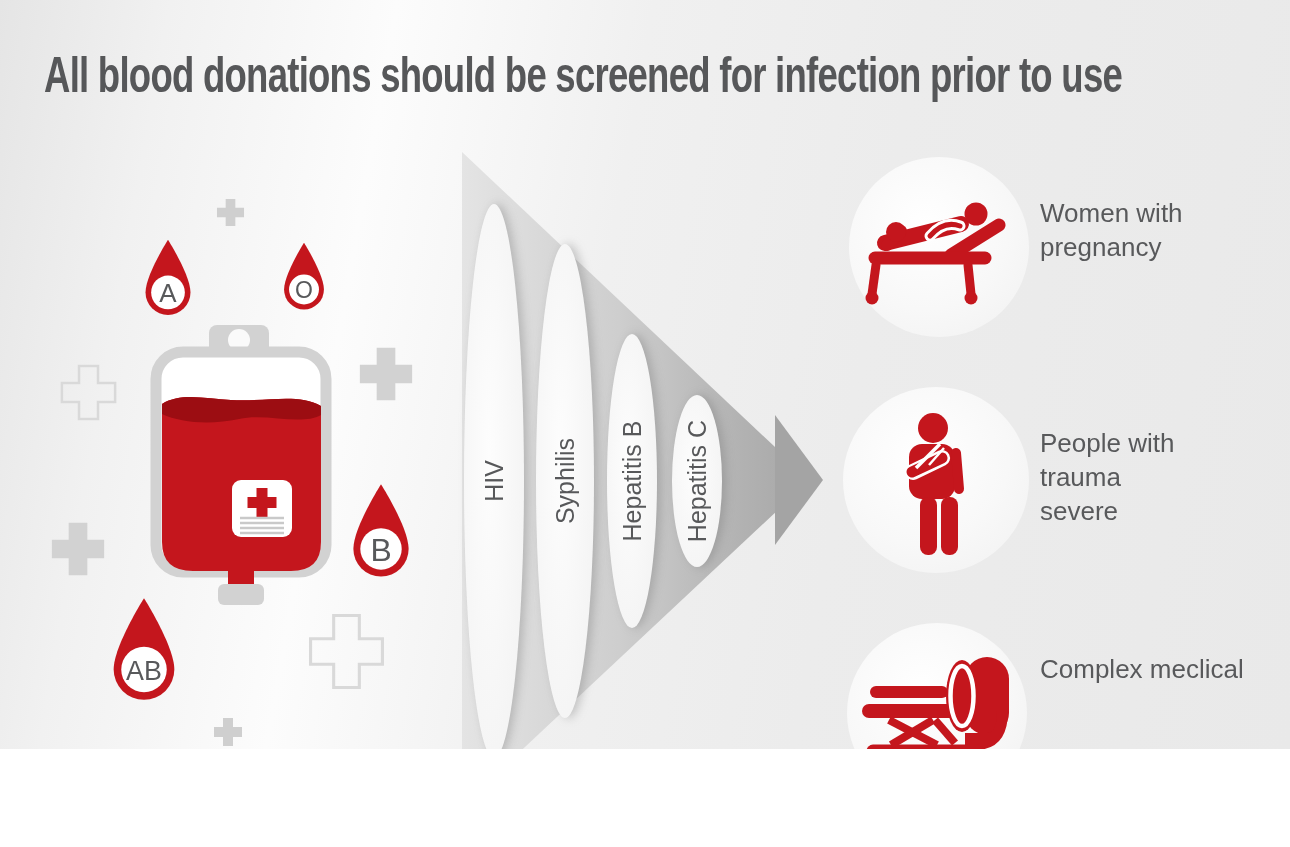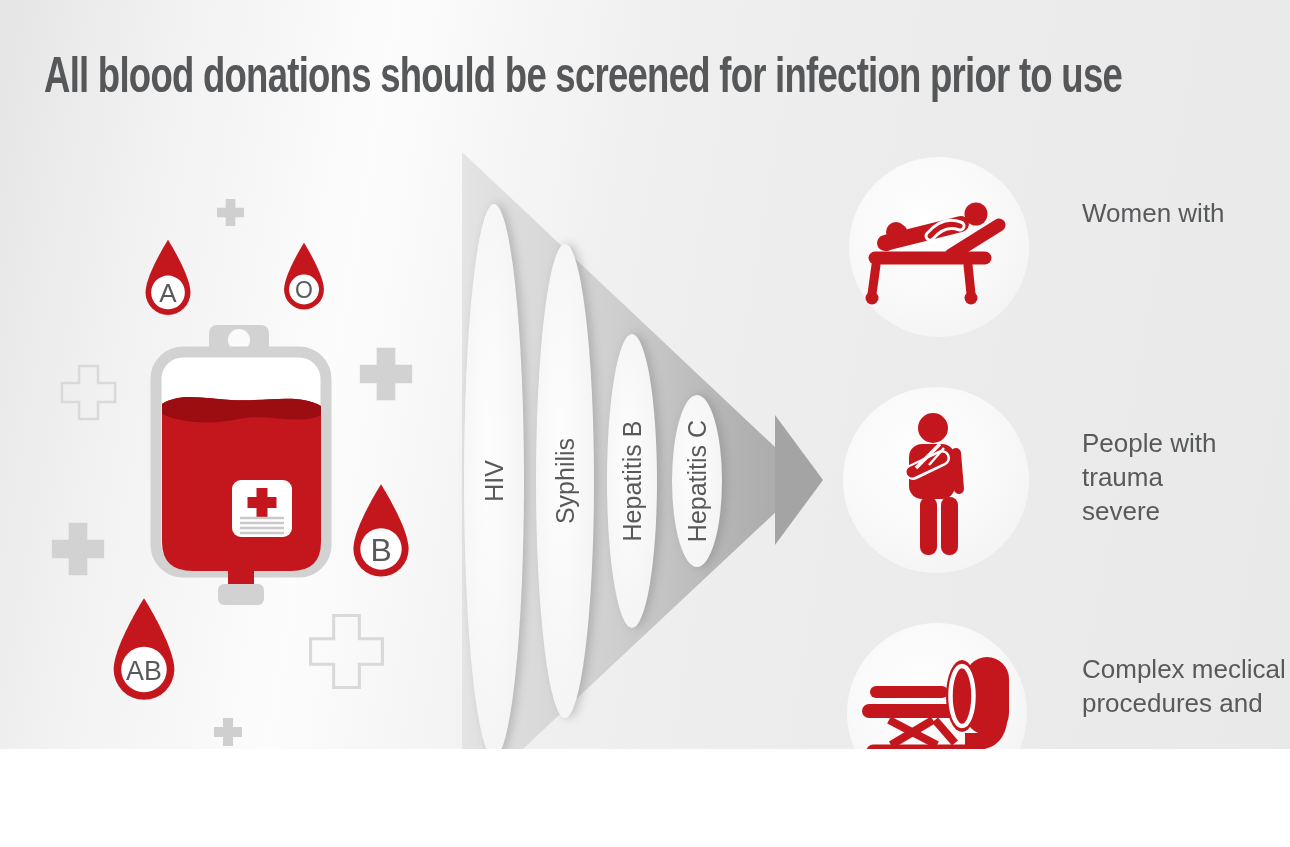--- a/index.html
+++ b/index.html
@@ -16,21 +16,21 @@
     transform:scaleX(0.73);transform-origin:left top;
   }
   .drop-letter{fill:#58595b;font-family:"Liberation Sans",sans-serif;}
   .stage-ellipse{filter:drop-shadow(4px 0 5px rgba(110,110,110,.35));}
   .stage-label{fill:#57585a;font-family:"Liberation Sans",sans-serif;font-size:25px;}
   .recipient-circle{
     border-radius:50%;
     background:radial-gradient(circle at 42% 38%, #ffffff 0%, #f8f8f8 55%, #f0f0f0 100%);
   }
   .recipient-text{
-    left:1040px;font-size:26px;line-height:34px;color:#58595b;margin-left:42px;
+    left:1040px;font-size:26px;line-height:34px;color:#58595b;
   }
   .recipient-text div{white-space:nowrap;}
   .icon-svg{position:absolute;left:0;top:0;width:100%;height:100%;}
 </style>
 </head>
 <body>
 
 <div id="canvas">
 
   <div id="title" class="abs">All blood donations should be screened for infection prior to use</div>
@@ -131,20 +131,21 @@
       <circle cx="47" cy="75" r="10" fill="#c4161d"></circle>
       <path d="M81 79 Q95 63 111 69" fill="none" stroke="#ffffff" stroke-width="11" stroke-linecap="round"></path>
       <path d="M81 79 Q95 63 111 69" fill="none" stroke="#c4161d" stroke-width="5" stroke-linecap="round"></path>
       <circle cx="127" cy="57" r="11.5" fill="#c4161d"></circle>
       <circle cx="23" cy="141" r="6.5" fill="#c4161d"></circle>
       <circle cx="122" cy="141" r="6.5" fill="#c4161d"></circle>
     </svg>
   </div>
   <div class="abs recipient-text" style="top:196px">
     <div>Women with</div>
+    <div>pregnancy</div>
   </div>
 
   <div class="abs recipient-circle" style="left:843px;top:387px;width:186px;height:186px">
     <svg class="icon-svg" viewBox="0 0 186 186">
       <circle cx="90" cy="41" r="15" fill="#c4161d"></circle>
       <rect x="66" y="57" width="46" height="55" rx="13" fill="#c4161d"></rect>
       <line x1="113" y1="66" x2="116" y2="102" stroke="#c4161d" stroke-width="10" stroke-linecap="round"></line>
       <line x1="70" y1="85" x2="99" y2="71" stroke="#ffffff" stroke-width="16" stroke-linecap="round"></line>
       <line x1="69" y1="85" x2="99" y2="71" stroke="#c4161d" stroke-width="11" stroke-linecap="round"></line>
       <line x1="97" y1="57" x2="73" y2="81" stroke="#ffffff" stroke-width="3.5"></line>
@@ -169,16 +170,15 @@
       <line x1="88" y1="97" x2="108" y2="120" stroke="#c4161d" stroke-width="8"></line>
       <line x1="29" y1="69" x2="95" y2="69" stroke="#c4161d" stroke-width="12" stroke-linecap="round"></line>
       <circle cx="109" cy="70" r="8.5" fill="#c4161d"></circle>
       <line x1="22" y1="88" x2="112" y2="88" stroke="#c4161d" stroke-width="14" stroke-linecap="round"></line>
       <ellipse cx="115" cy="73" rx="16" ry="36" fill="#c4161d"></ellipse>
       <ellipse cx="115" cy="73" rx="11.5" ry="30" fill="none" stroke="#ffffff" stroke-width="4.5"></ellipse>
     </svg>
   </div>
   <div class="abs recipient-text" style="top:652px">
     <div>Complex meclical</div>
-    <div>procedures and</div>
   </div>
 
 </div>
 
 </body></html>

